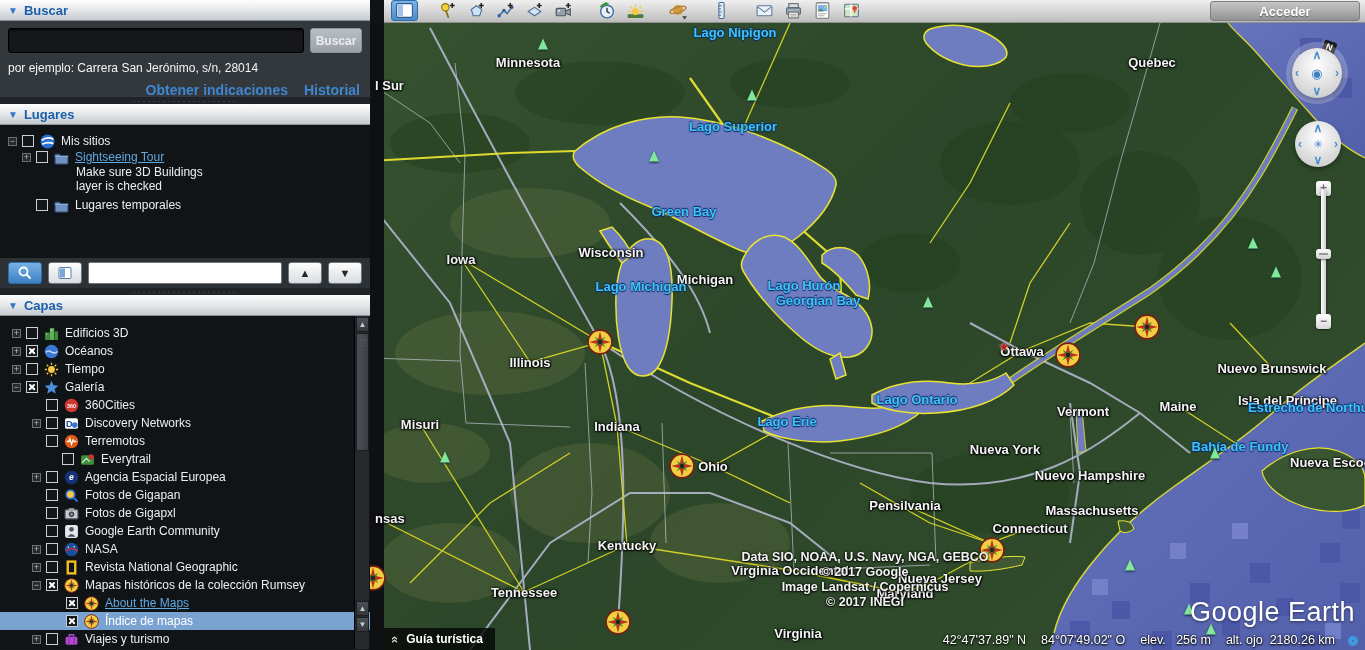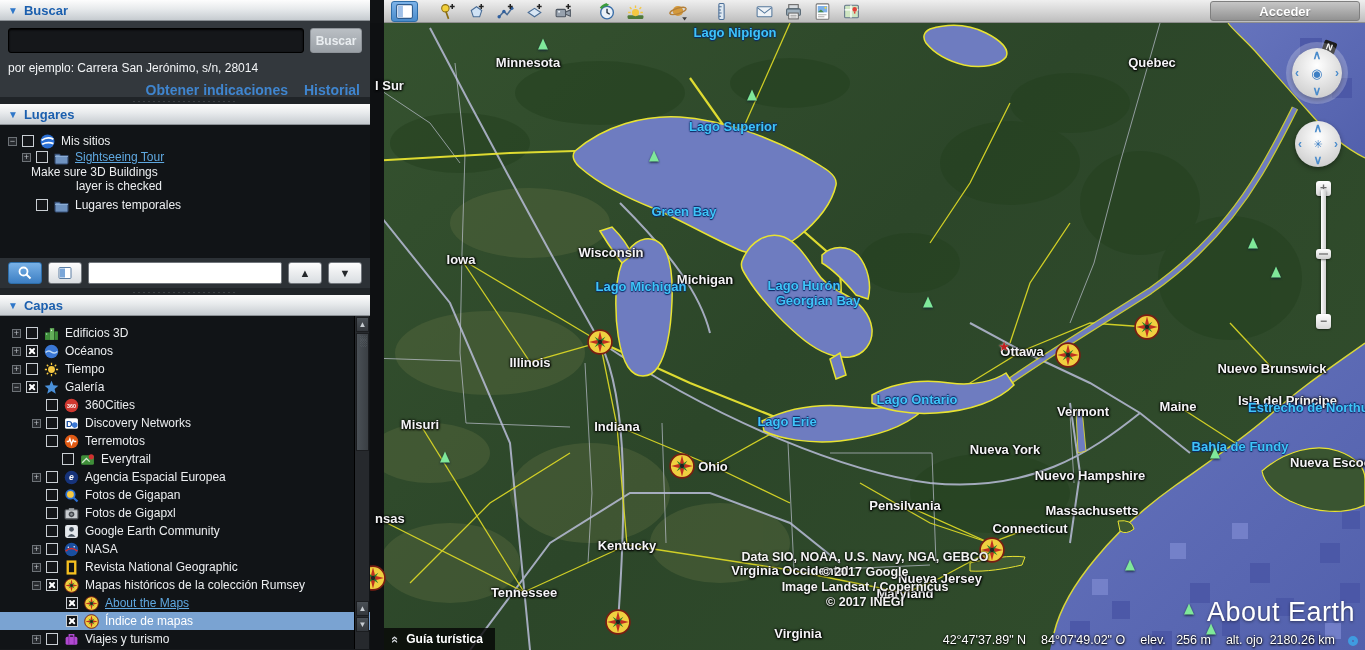--- a/index.html
+++ b/index.html
@@ -53,21 +53,21 @@
   .vscroll { position:absolute; right:1px; top:0; width:15px; height:100%; background:#26292d; border-left:1px solid #000;}
   .sbtn { position:absolute; left:1px; width:13px; height:15px; background:linear-gradient(#4a5056,#34383d);
     border:1px solid #1b1d20; color:#c8cdd2; font-size:8px; text-align:center; line-height:14px; cursor:pointer;}
   .sthumb { position:absolute; left:1px; top:17px; width:13px; height:118px;
     background:linear-gradient(90deg,#4a5056,#3a3f44); border:1px solid #1b1d20; cursor:grab;}
   .sthumb::after { content:"░"; position:absolute; left:3px; top:2px; color:#767c82; font-size:9px;}
 
   
   #toolbar { position:absolute; left:370px; top:0; width:995px; height:23px;
     background:linear-gradient(#efefef,#d2d2d2 60%,#bdbdbd); border-bottom:1px solid #8f8f8f;
-    display:flex; align-items:center; }
+    display:flex; align-items:flex-start; }
   #toolbar .lead { width:14px; height:23px; background:#101214; flex:none; }
   .tb-btn { width:27px; height:21px; margin:0 1px; border-radius:3px; display:flex; align-items:center;
     justify-content:center; cursor:pointer; border:1px solid transparent; }
   .tb-btn.active { background:linear-gradient(#7db3e8,#4a8ccc); border:1px solid #2d6da8; }
   .tb-btn svg { width:19px; height:19px; }
   .tb-gap { width:14px; flex:none; }
   #signin-btn { position:absolute; right:5px; top:1px; width:150px; height:20px; border-radius:3px;
     background:linear-gradient(#c6c6c6,#929292); border:1px solid #7f7f7f; color:#fff; font-weight:bold;
     font-size:13px; text-shadow:0 1px 1px rgba(0,0,0,.4); cursor:pointer;}
 
@@ -164,21 +164,21 @@
         <span class="expander">+</span>
         <span class="cb"></span>
         <span class="licon">
             <svg viewBox="0 0 14 14">
               <path d="M1 4 h4 l1.5 1.5 H13 v6.5 a1 1 0 0 1 -1 1 H2 a1 1 0 0 1 -1 -1 Z" fill="#6f93c0" stroke="#39527a"></path>
               <path d="M1 6 H13" stroke="#8fb0d8"></path>
             </svg>
           </span>
         <span class="tlink">Sightseeing Tour</span>
       </div>
-      <div class="tdesc" style="padding-left:31px;">Make sure 3D Buildings</div>
+      <div class="tdesc" style="padding-left:76px;">Make sure 3D Buildings</div>
       <div class="tdesc" style="padding-left:76px;">layer is checked</div>
       <div class="trow" style="padding-left:36px; margin-top:4px;">
         <span class="cb"></span>
         <span class="licon">
             <svg viewBox="0 0 14 14">
               <path d="M1 4 h4 l1.5 1.5 H13 v6.5 a1 1 0 0 1 -1 1 H2 a1 1 0 0 1 -1 -1 Z" fill="#6f93c0" stroke="#39527a"></path>
               <path d="M1 6 H13" stroke="#8fb0d8"></path>
             </svg>
           </span>
         <span>Lugares temporales</span>
@@ -806,21 +806,21 @@
       <span class="zs-handle"></span>
       <span class="zs-btn" style="bottom:0;">−</span>
     </div>
 
     <div id="attribution">
       <div>Data SIO, NOAA, U.S. Navy, NGA, GEBCO</div>
         <div>© 2017 Google</div>
       <div>Image Landsat / Copernicus</div>
         <div>© 2017 INEGI</div>
     </div>
-    <div id="ge-logo">About Earth</div>
+    <div id="ge-logo">Google Earth</div>
     <div id="tour-guide">
       <span class="chev">«</span>
       <span>Guía turística</span>
     </div>
     <div id="status-bar">
       <span>42°47'37.89" N</span>
       <span>84°07'49.02" O</span>
       <span><span>elev.</span>&nbsp;&nbsp;
             <span>256 m</span></span>
       <span><span>alt. ojo</span>&nbsp;

